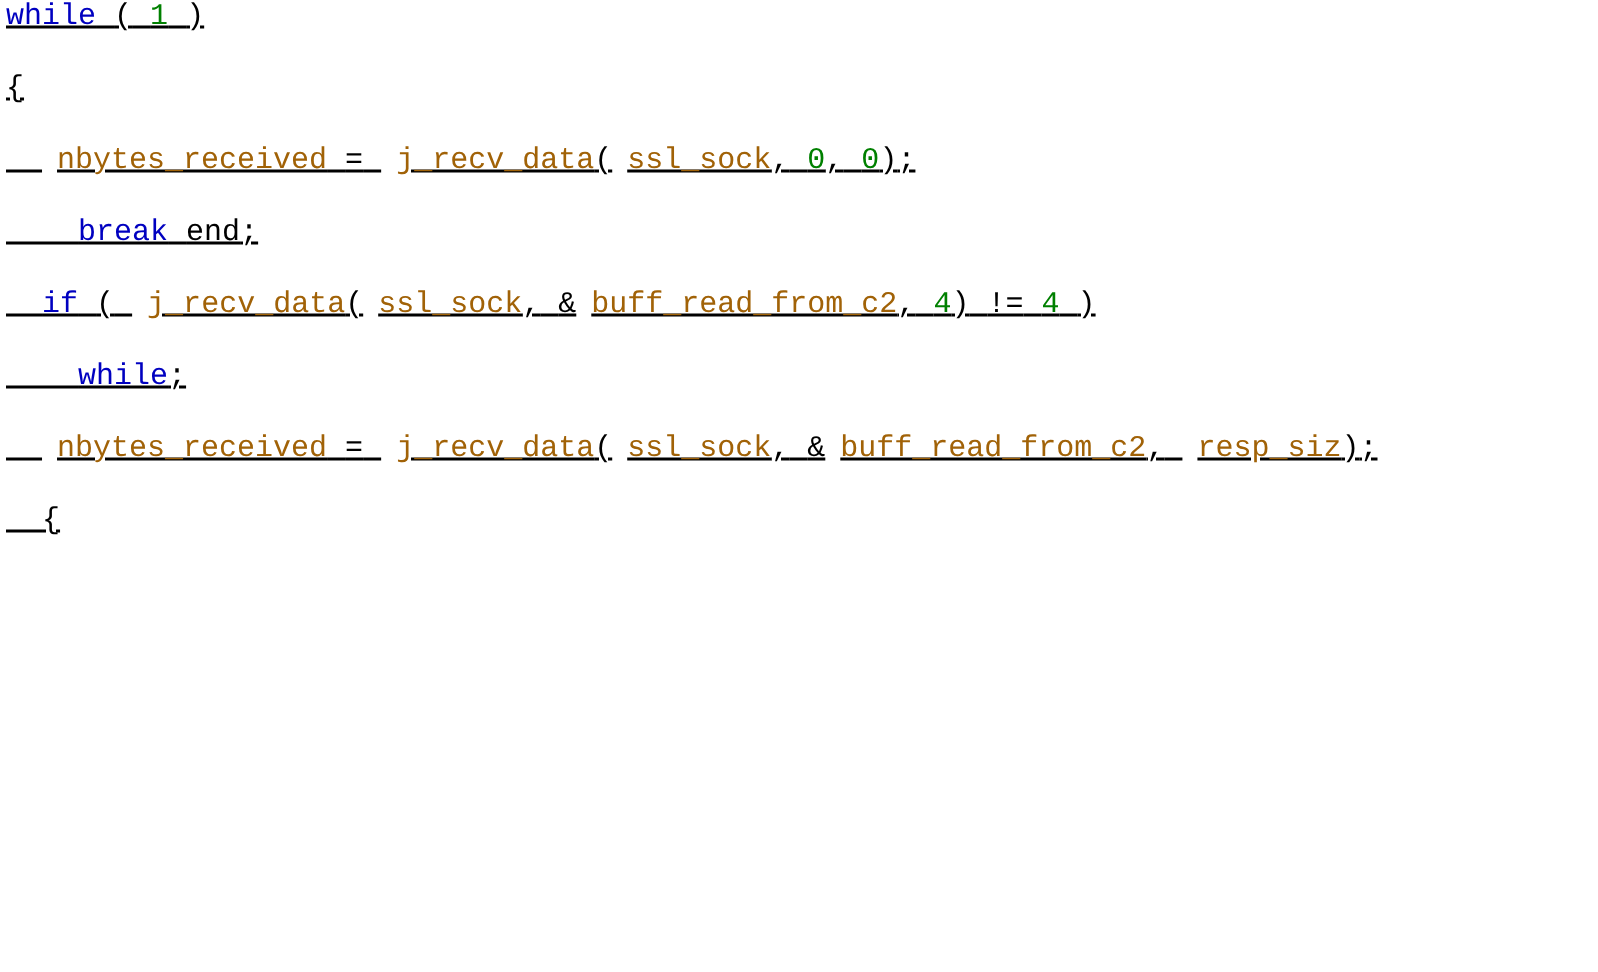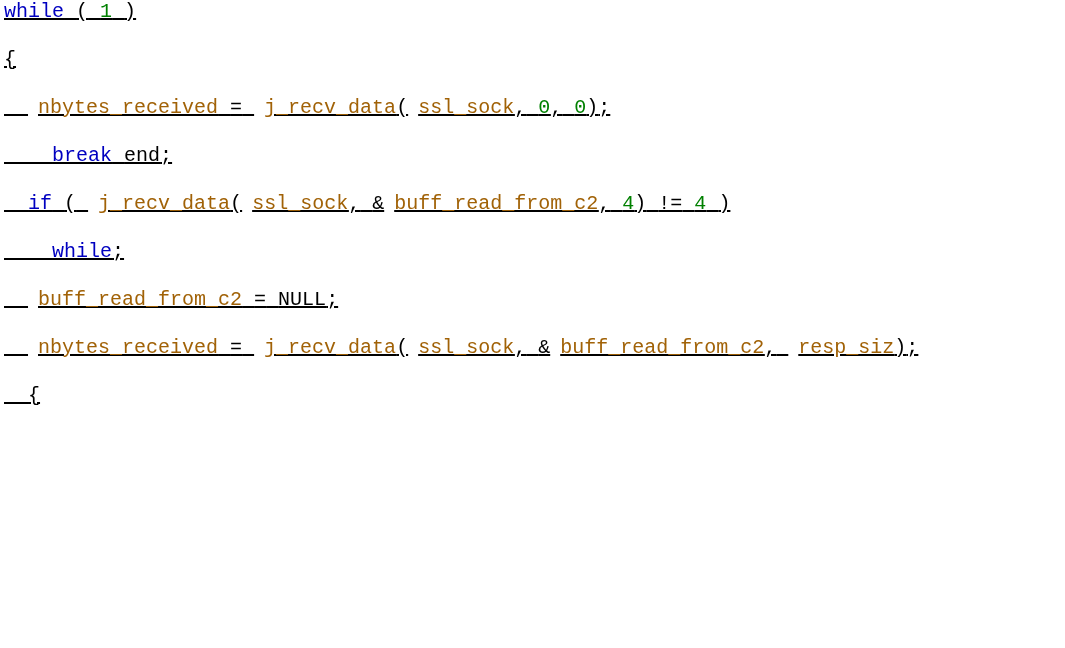--- a/index.html
+++ b/index.html
@@ -27,21 +27,20 @@
 </style>
 </head>
 <body>
 
 <pre class="code"><span class="line"><span class="kw">while</span><span class="bk"> </span><span class="bk">(</span><span class="bk"> </span><span class="num">1</span><span class="bk"> </span><span class="bk">)</span></span>
 <span class="line"><span class="bk">{</span></span>
 <span class="line"><span class="bk">  </span><span class="var">nbytes_received</span><span class="bk"> </span><span class="bk">=</span><span class="bk"> </span><span class="var">j_recv_data</span><span class="bk">(</span><span class="var">ssl_sock</span><span class="bk">,</span><span class="bk"> </span><span class="num">0</span><span class="bk">,</span><span class="bk"> </span><span class="num">0</span><span class="bk">)</span><span class="bk">;</span></span>
 <span class="line"><span class="bk">    </span><span class="kw">break</span><span class="bk"> </span><span class="bk">end</span><span class="bk">;</span></span>
 <span class="line"><span class="bk">  </span><span class="kw">if</span><span class="bk"> </span><span class="bk">(</span><span class="bk"> </span><span class="var">j_recv_data</span><span class="bk">(</span><span class="var">ssl_sock</span><span class="bk">,</span><span class="bk"> </span><span class="bk">&amp;</span><span class="var">buff_read_from_c2</span><span class="bk">,</span><span class="bk"> </span><span class="num">4</span><span class="bk">)</span><span class="bk"> </span><span class="bk">!=</span><span class="bk"> </span><span class="num">4</span><span class="bk"> </span><span class="bk">)</span></span>
 <span class="line"><span class="bk">    </span><span class="kw">while</span><span class="bk">;</span></span>
-<span class="line"><span class="bk">  </span><span class="var">buff_read_from_c2</span><span class="bk"> </span><span class="bk">=</span><span class="bk"> </span><span class="bk">NULL</span><span class="bk">;</span></span>
 <span class="line"><span class="bk">  </span><span class="var">nbytes_received</span><span class="bk"> </span><span class="bk">=</span><span class="bk"> </span><span class="var">j_recv_data</span><span class="bk">(</span><span class="var">ssl_sock</span><span class="bk">,</span><span class="bk"> </span><span class="bk">&amp;</span><span class="var">buff_read_from_c2</span><span class="bk">,</span><span class="bk"> </span><span class="var">resp_siz</span><span class="bk">)</span><span class="bk">;</span></span>
 <span class="line"><span class="bk">  </span><span class="bk">{</span></span>
 
 
 
 
 
 
 
 

